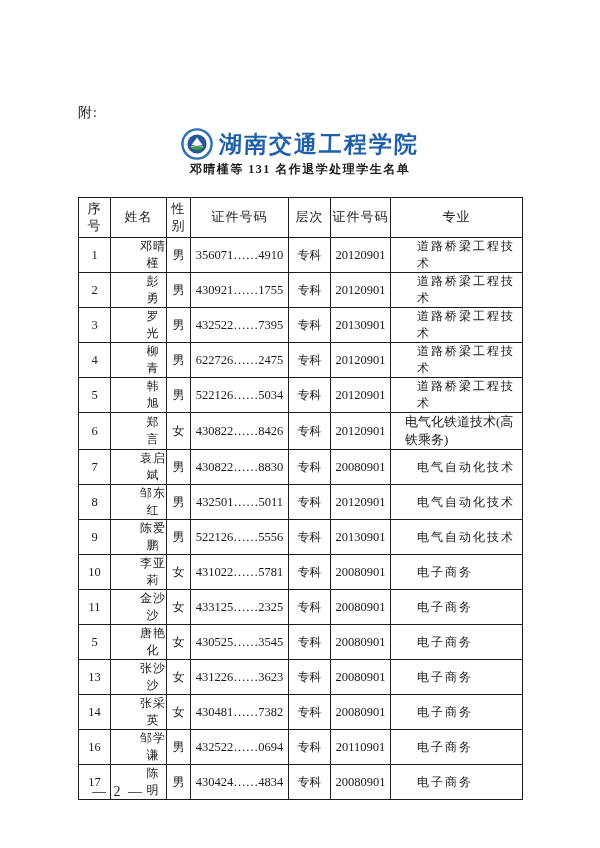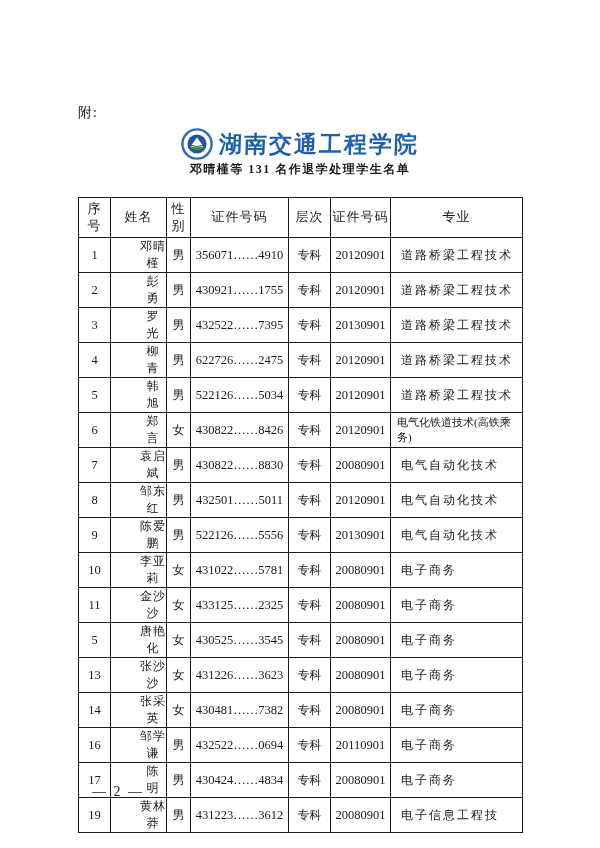--- a/index.html
+++ b/index.html
@@ -35,22 +35,22 @@
     border:1px solid #1a1a1a; text-align:center; vertical-align:middle;
     padding:0; overflow:hidden;
   }
   .roster thead th {
     height:39px; font-size:13px; font-weight:normal;
     white-space:pre-line; line-height:1.25; letter-spacing:1px;
   }
   .roster tbody td { height:25px; font-size:12px; }
   .roster td.c-name { letter-spacing:1px;padding-left:29px; }
   .roster td.c-idnum, .roster td.c-date, .roster td.c-seq { font-size:12.5px; }
-  .roster td.c-major { text-align:left; padding-left:10px; letter-spacing:2px; }
-  .roster td.c-major.tight { letter-spacing:0; font-size:11px; padding-left:6px; }
+  .roster td.c-major { text-align:left; padding-left:26px; letter-spacing:2px; }
+  .roster td.c-major.tight { letter-spacing:0; font-size:13px; padding-left:14px; }
   .page-num {
     position:absolute; left:92px; top:784px; font-size:14px; letter-spacing:2px;
   }
 </style>
 </head>
 <body>
 
 <div class="page">
 
   <div class="attachment">附:</div>
@@ -231,27 +231,18 @@
         </tr>
         <tr>
           <td class="c-seq">17</td>
           <td class="c-name">陈　明</td>
           <td class="c-gender">男</td>
           <td class="c-idnum">430424……4834</td>
           <td class="c-level">专科</td>
           <td class="c-date">20080901</td>
           <td class="c-major">电子商务</td>
         </tr>
-        <tr>
-          <td class="c-seq">19</td>
-          <td class="c-name">黄林莽</td>
-          <td class="c-gender">男</td>
-          <td class="c-idnum">431223……3612</td>
-          <td class="c-level">专科</td>
-          <td class="c-date">20080901</td>
-          <td class="c-major">电子信息工程技</td>
-        </tr>
       </tbody>
   </table>
 
   <div class="page-num">— 2 —</div>
 
 </div>
 
 </body></html>

